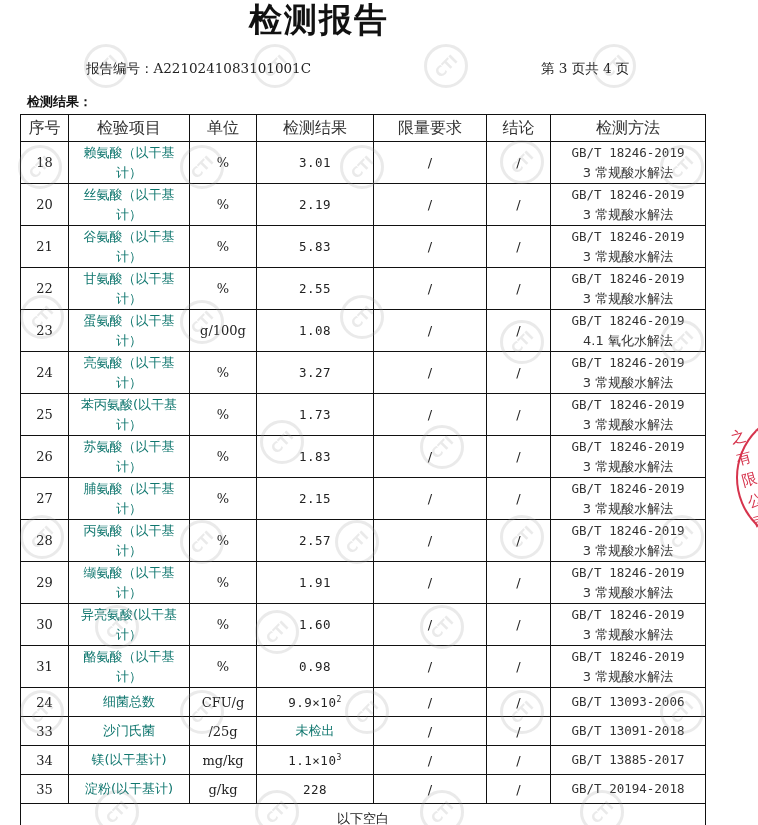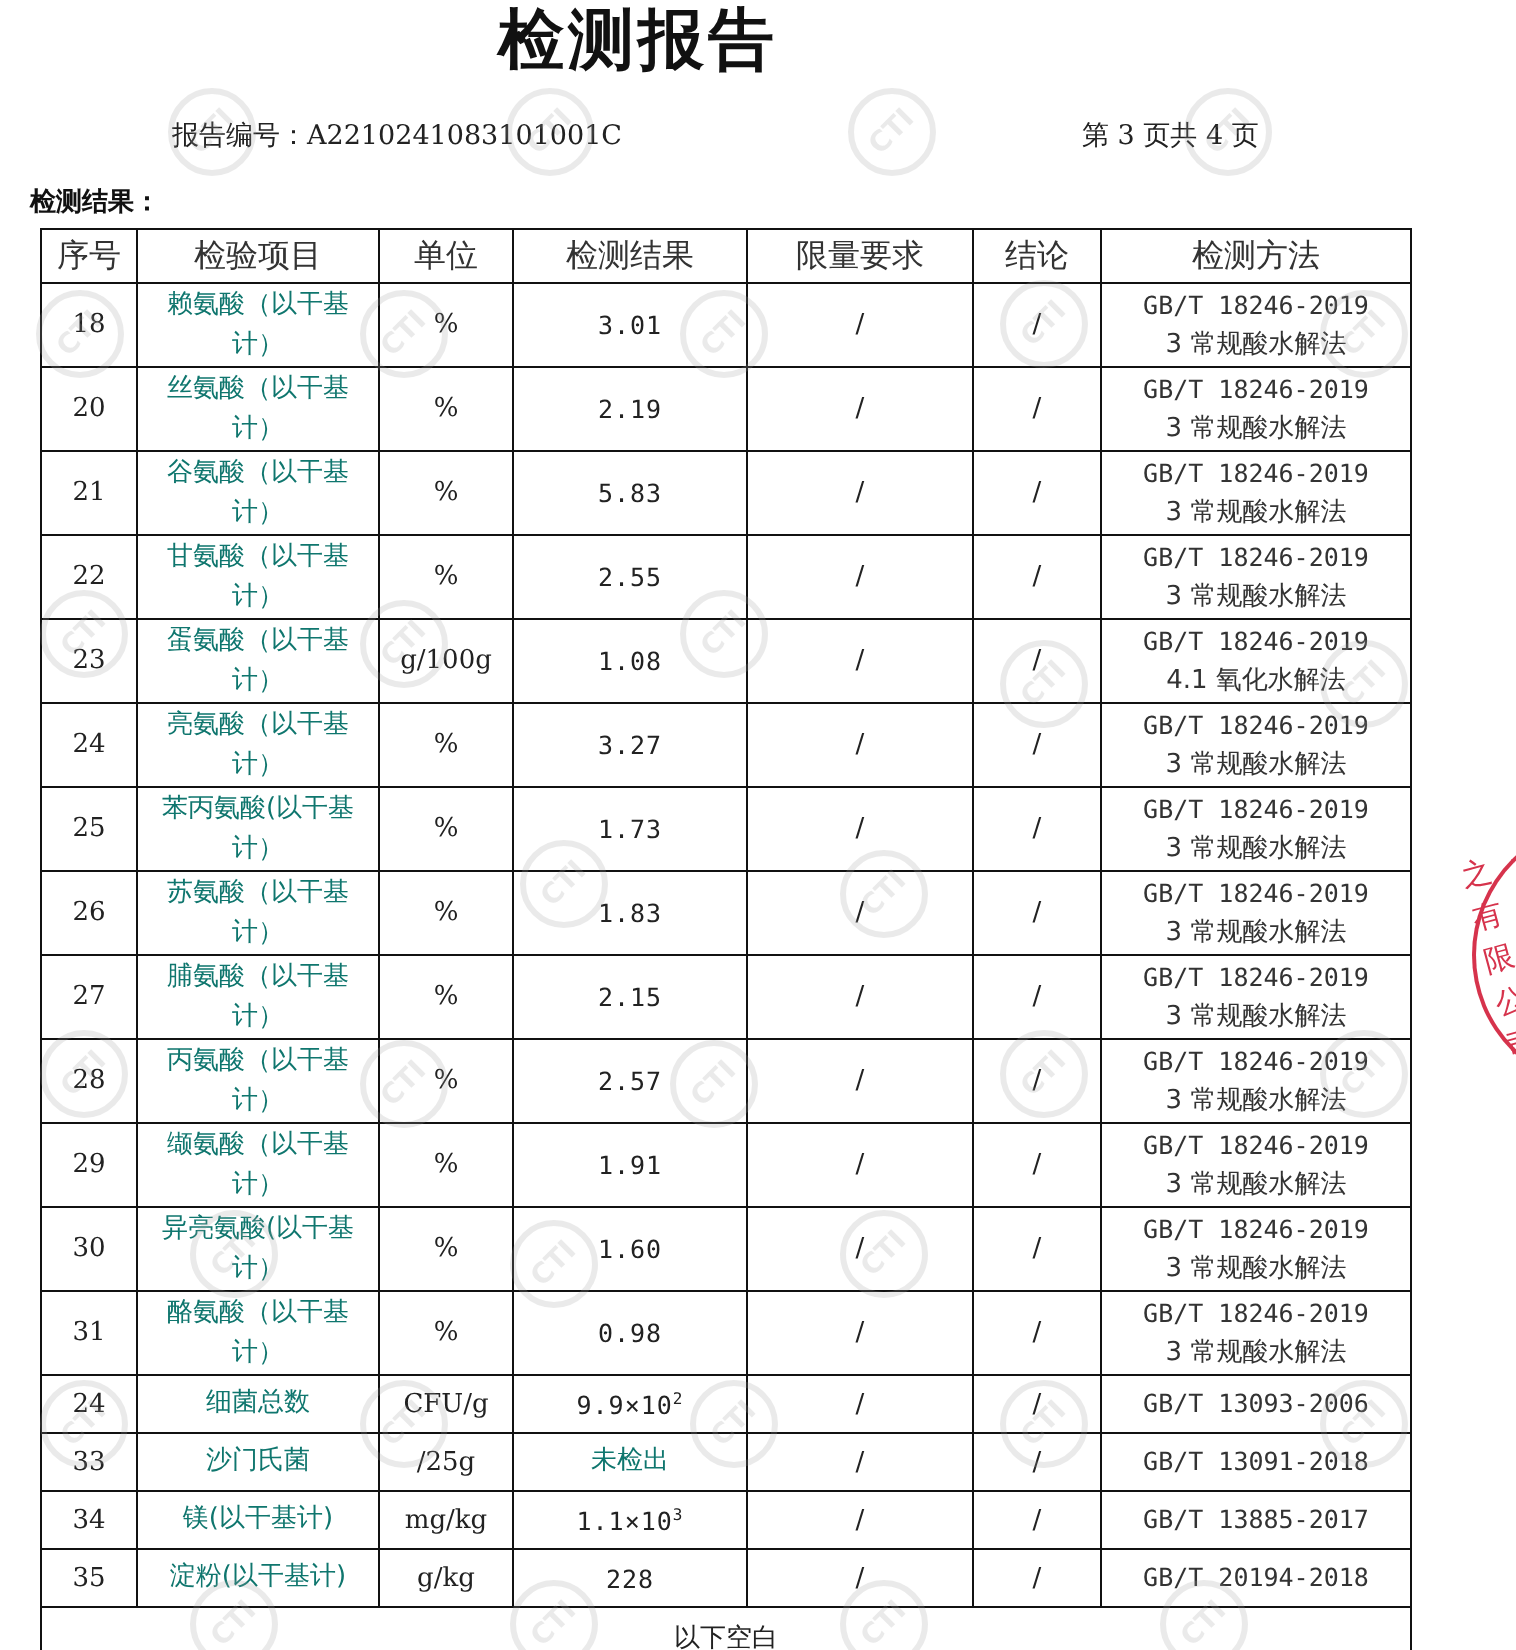--- a/index.html
+++ b/index.html
@@ -39,21 +39,21 @@
     .page-no {
       position: absolute;
       left: 541px;
       top: 58px;
       font-size: 13.5px;
       line-height: 20px;
       color: #222;
     }
     .section-label {
       position: absolute;
-      left: 15px;
+      left: 27px;
       top: 93px;
       font-family: "DejaVu Sans", sans-serif;
       font-weight: bold;
       font-size: 13px;
       line-height: 18px;
       color: #111;
     }
     table.results {
       position: absolute;
       left: 20px;

